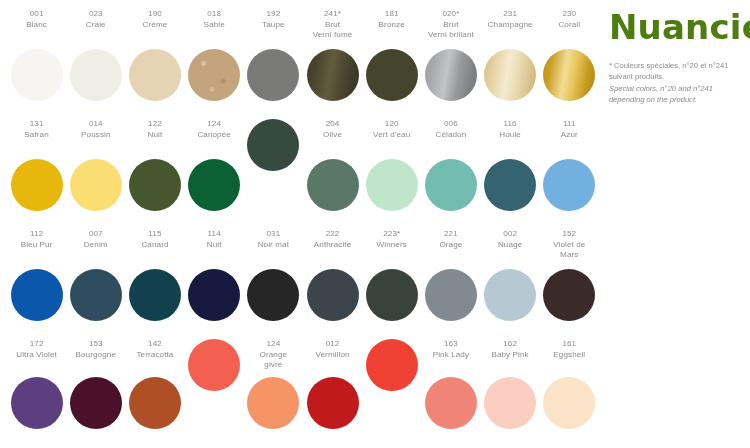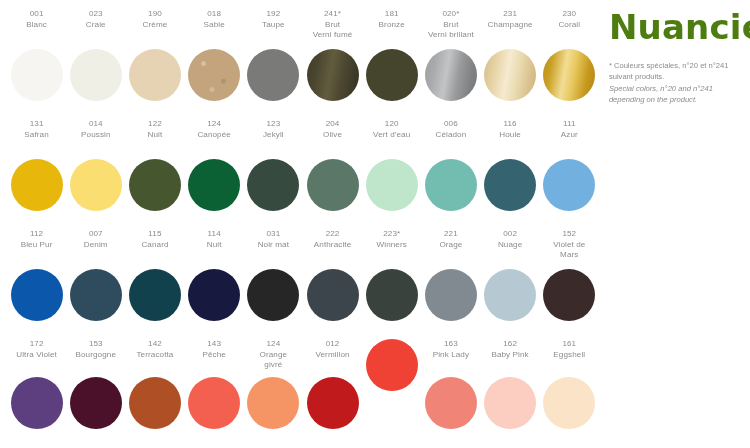--- a/index.html
+++ b/index.html
@@ -249,24 +249,20 @@
         <div class="swatch-cell">
           <div class="label-block">
             <div class="swatch-label code">124</div>
             <div class="swatch-label name">Canopée</div>
           </div>
           <div class="swatch-disc-wrap">
             <div class="swatch-disc" style="background: rgb(12, 97, 52);"></div>
           </div>
         </div>
         <div class="swatch-cell">
-          <div class="label-block">
-            <div class="swatch-label code">123</div>
-            <div class="swatch-label name">Jekyll</div>
-          </div>
           <div class="swatch-disc-wrap">
             <div class="swatch-disc" style="background: rgb(55, 74, 63);"></div>
           </div>
         </div>
         <div class="swatch-cell">
           <div class="label-block">
             <div class="swatch-label code">204</div>
             <div class="swatch-label name">Olive</div>
           </div>
           <div class="swatch-disc-wrap">
@@ -425,24 +421,20 @@
         <div class="swatch-cell">
           <div class="label-block">
             <div class="swatch-label code">142</div>
             <div class="swatch-label name">Terracotta</div>
           </div>
           <div class="swatch-disc-wrap">
             <div class="swatch-disc" style="background: rgb(174, 79, 38);"></div>
           </div>
         </div>
         <div class="swatch-cell">
-          <div class="label-block">
-            <div class="swatch-label code">143</div>
-            <div class="swatch-label name">Pêche</div>
-          </div>
           <div class="swatch-disc-wrap">
             <div class="swatch-disc" style="background: rgb(244, 96, 79);"></div>
           </div>
         </div>
         <div class="swatch-cell">
           <div class="label-block">
             <div class="swatch-label code">124</div>
             <div class="swatch-label name">Orange</div>
             <div class="swatch-label name">givré</div>
           </div>

